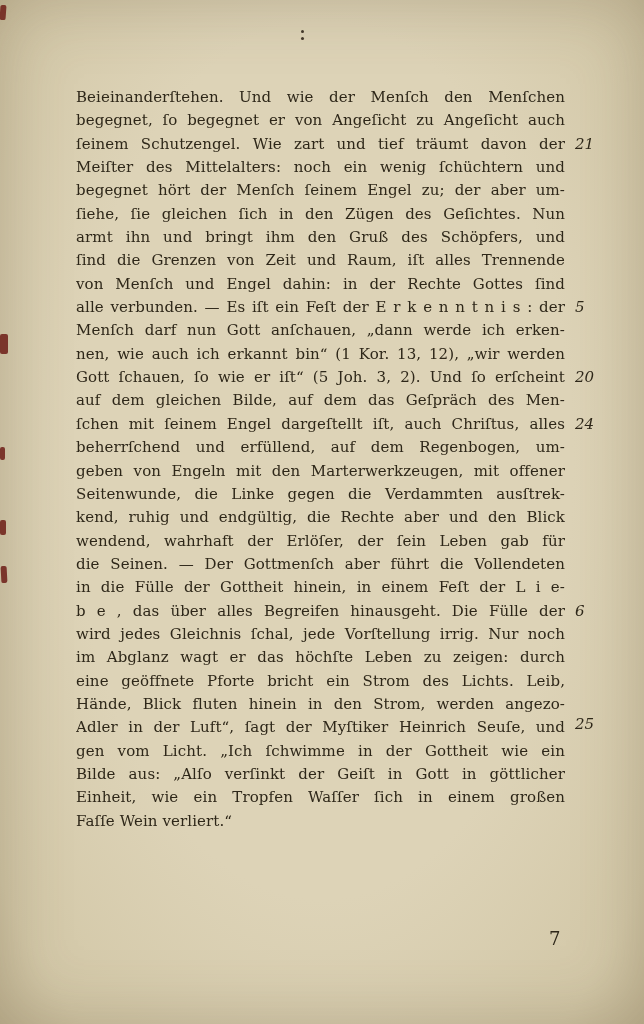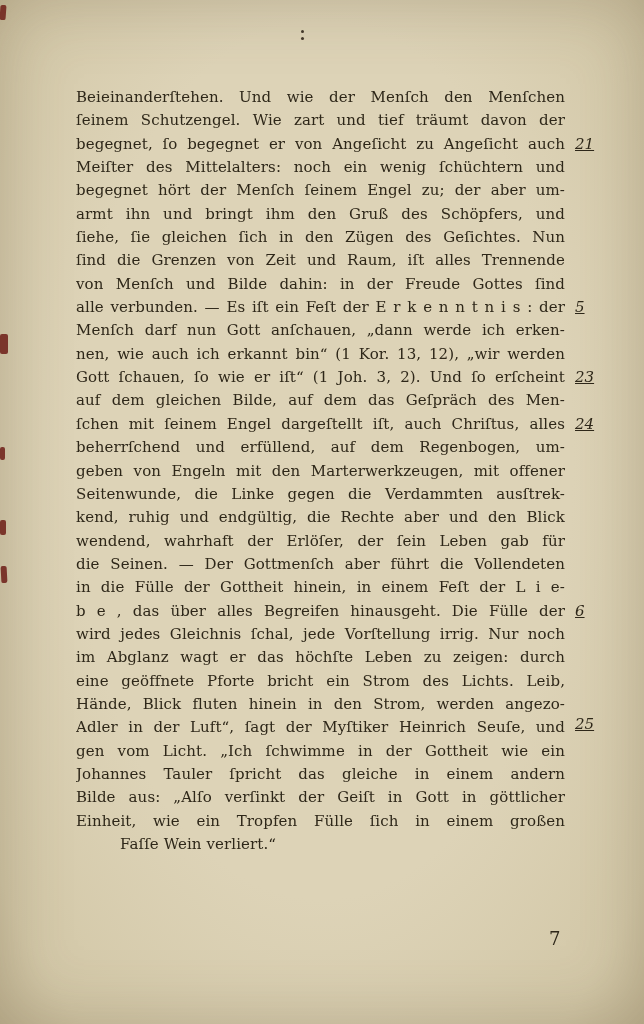--- a/index.html
+++ b/index.html
@@ -30,37 +30,35 @@
     height: 23.35px;
     line-height: 23.35px;
     text-align: justify;
     text-align-last: justify;
     overflow: hidden;
     white-space: nowrap;
   }
   .line.last {
     text-align: left;
     text-align-last: left;
-    margin-left: 44px;
   }
   .margin-col {
     position: absolute;
     left: 575px;
     top: 86px;
     width: 40px;
     color: #2e2719;
     font-size: 15px;
     font-style: italic;
   }
   .margin-num {
     position: absolute;
     left: 0;
     height: 23.35px;
     line-height: 23.35px;
-    text-decoration: underline;
   }
   .page-number {
     position: absolute;
     left: 549px;
     top: 927px;
     color: #2e2719;
     font-size: 18px;
     line-height: 24px;
   }
   .artifact {
@@ -92,58 +90,57 @@
 
   <div class="artifact mark-a"></div>
   <div class="artifact mark-b"></div>
   <div class="artifact mark-c"></div>
   <div class="artifact mark-d"></div>
   <div class="artifact mark-e"></div>
   <div class="speck"></div>
 
   <div class="text-block">
       <div class="line">Beieinanderſtehen. Und wie der Menſch den Menſchen</div>
+      <div class="line">begegnet, ſo begegnet er von Angeſicht zu Angeſicht auch</div>
       <div class="line">ſeinem Schutzengel. Wie zart und tief träumt davon der</div>
-      <div class="line">begegnet, ſo begegnet er von Angeſicht zu Angeſicht auch</div>
       <div class="line">Meiſter des Mittelalters: noch ein wenig ſchüchtern und</div>
       <div class="line">begegnet hört der Menſch ſeinem Engel zu; der aber um-</div>
+      <div class="line">ſiehe, ſie gleichen ſich in den Zügen des Geſichtes. Nun</div>
       <div class="line">armt ihn und bringt ihm den Gruß des Schöpfers, und</div>
-      <div class="line">ſiehe, ſie gleichen ſich in den Zügen des Geſichtes. Nun</div>
       <div class="line">ſind die Grenzen von Zeit und Raum, iſt alles Trennende</div>
-      <div class="line">von Menſch und Bilde dahin: in der Freude Gottes ſind</div>
+      <div class="line">von Menſch und Engel dahin: in der Rechte Gottes ſind</div>
       <div class="line">alle verbunden. — Es iſt ein Feſt der E r k e n n t n i s : der</div>
       <div class="line">Menſch darf nun Gott anſchauen, „dann werde ich erken-</div>
       <div class="line">nen, wie auch ich erkannt bin“ (1 Kor. 13, 12), „wir werden</div>
-      <div class="line">Gott ſchauen, ſo wie er iſt“ (1 Joh. 3, 2). Und ſo erſcheint</div>
+      <div class="line">Gott ſchauen, ſo wie er iſt“ (5 Joh. 3, 2). Und ſo erſcheint</div>
       <div class="line">auf dem gleichen Bilde, auf dem das Geſpräch des Men-</div>
       <div class="line">ſchen mit ſeinem Engel dargeſtellt iſt, auch Chriſtus, alles</div>
       <div class="line">beherrſchend und erfüllend, auf dem Regenbogen, um-</div>
       <div class="line">geben von Engeln mit den Marterwerkzeugen, mit offener</div>
       <div class="line">Seitenwunde, die Linke gegen die Verdammten ausſtrek-</div>
       <div class="line">kend, ruhig und endgültig, die Rechte aber und den Blick</div>
       <div class="line">wendend, wahrhaft der Erlöſer, der ſein Leben gab für</div>
       <div class="line">die Seinen. — Der Gottmenſch aber führt die Vollendeten</div>
       <div class="line">in die Fülle der Gottheit hinein, in einem Feſt der L i e-</div>
       <div class="line">b e , das über alles Begreifen hinausgeht. Die Fülle der</div>
       <div class="line">wird jedes Gleichnis ſchal, jede Vorſtellung irrig. Nur noch</div>
       <div class="line">im Abglanz wagt er das höchſte Leben zu zeigen: durch</div>
       <div class="line">eine geöffnete Pforte bricht ein Strom des Lichts. Leib,</div>
       <div class="line">Hände, Blick fluten hinein in den Strom, werden angezo-</div>
       <div class="line">Adler in der Luft“, ſagt der Myſtiker Heinrich Seuſe, und</div>
       <div class="line">gen vom Licht. „Ich ſchwimme in der Gottheit wie ein</div>
-      <div class="line">Johannes Tauler ſpricht das gleiche in einem andern</div>
       <div class="line">Bilde aus: „Alſo verſinkt der Geiſt in Gott in göttlicher</div>
-      <div class="line">Einheit, wie ein Tropfen Fülle ſich in einem großen</div>
+      <div class="line">Einheit, wie ein Tropfen Waſſer ſich in einem großen</div>
       <div class="line last">Faſſe Wein verliert.“</div>
     </div>
 
   <div class="margin-col">
       <span class="margin-num" style="top: 46.7px;">21</span>
       <span class="margin-num" style="top: 210.15px;">5</span>
-      <span class="margin-num" style="top: 280.2px;">23</span>
+      <span class="margin-num" style="top: 280.2px;">20</span>
       <span class="margin-num" style="top: 326.9px;">24</span>
       <span class="margin-num" style="top: 513.7px;">6</span>
       <span class="margin-num" style="top: 607.1px; margin-top: 20px;">25</span>
     </div>
 
   <div class="page-number">7</div>
 
 </div>
 
 </body></html>

